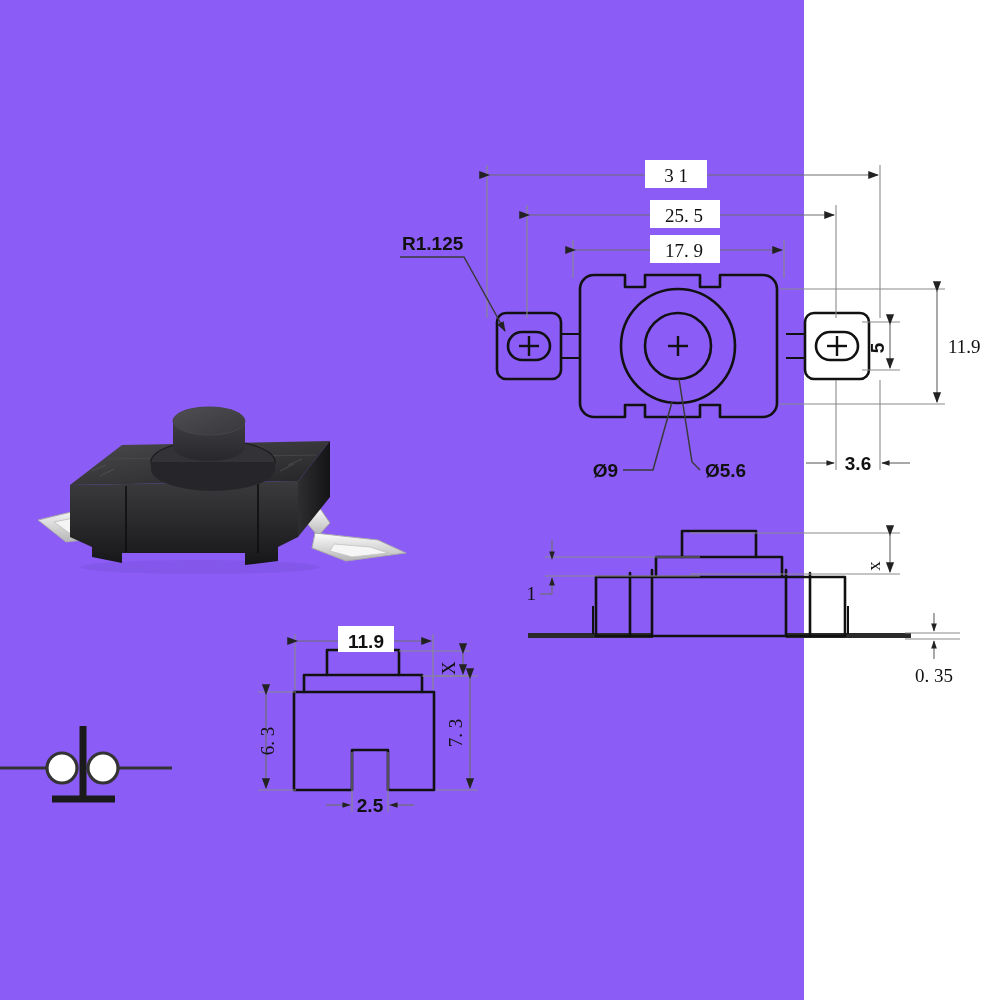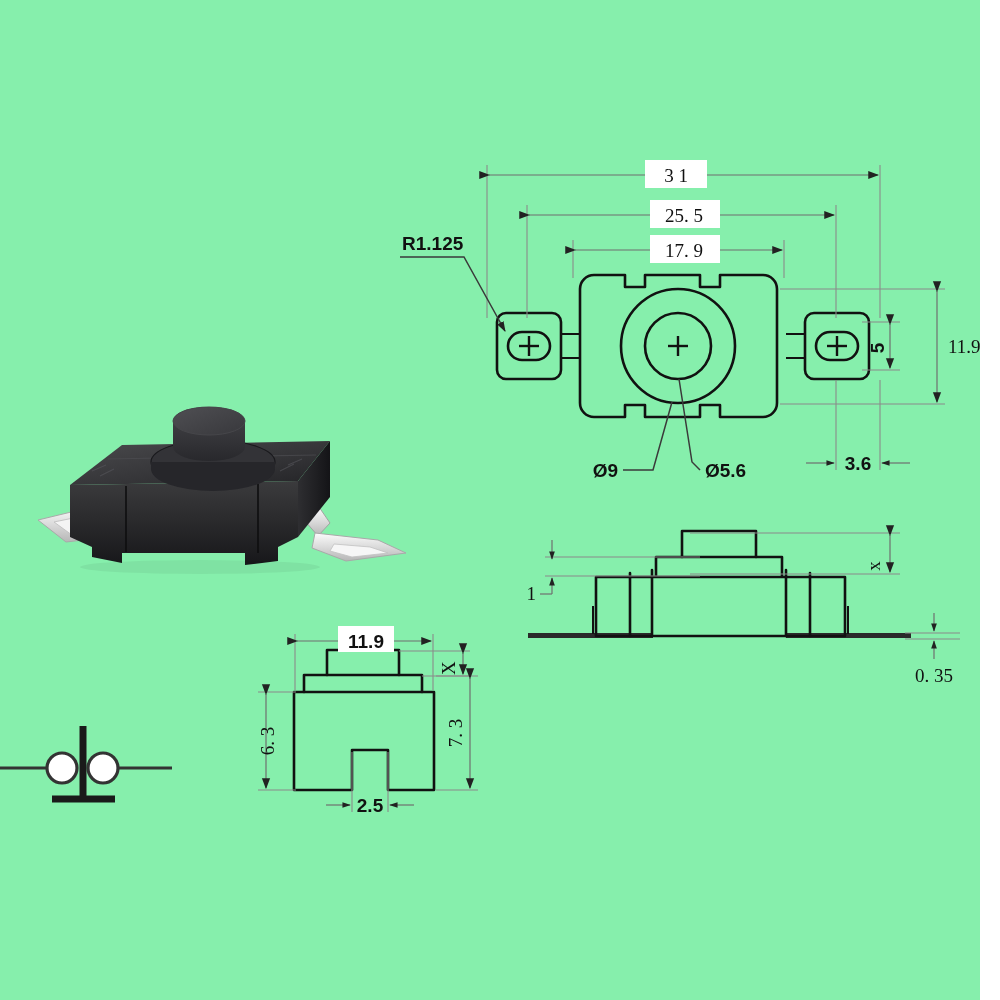--- a/index.html
+++ b/index.html
@@ -11,23 +11,23 @@
   body {
     width: 1000px;
     height: 1000px;
     position: relative;
     overflow: hidden;
     font-family: "Liberation Sans", sans-serif;
   }
   #sheet {
     position: absolute;
     left: 0; top: 0;
-    width: 980px;
+    width: 804px;
     height: 1000px;
-    background: #86efac;
+    background: #8b5cf6;
   }
   svg.layer {
     position: absolute;
     left: 0; top: 0;
     width: 1000px;
     height: 1000px;
     overflow: visible;
   }
   .dim-text {
     font-family: "Liberation Serif", serif;

